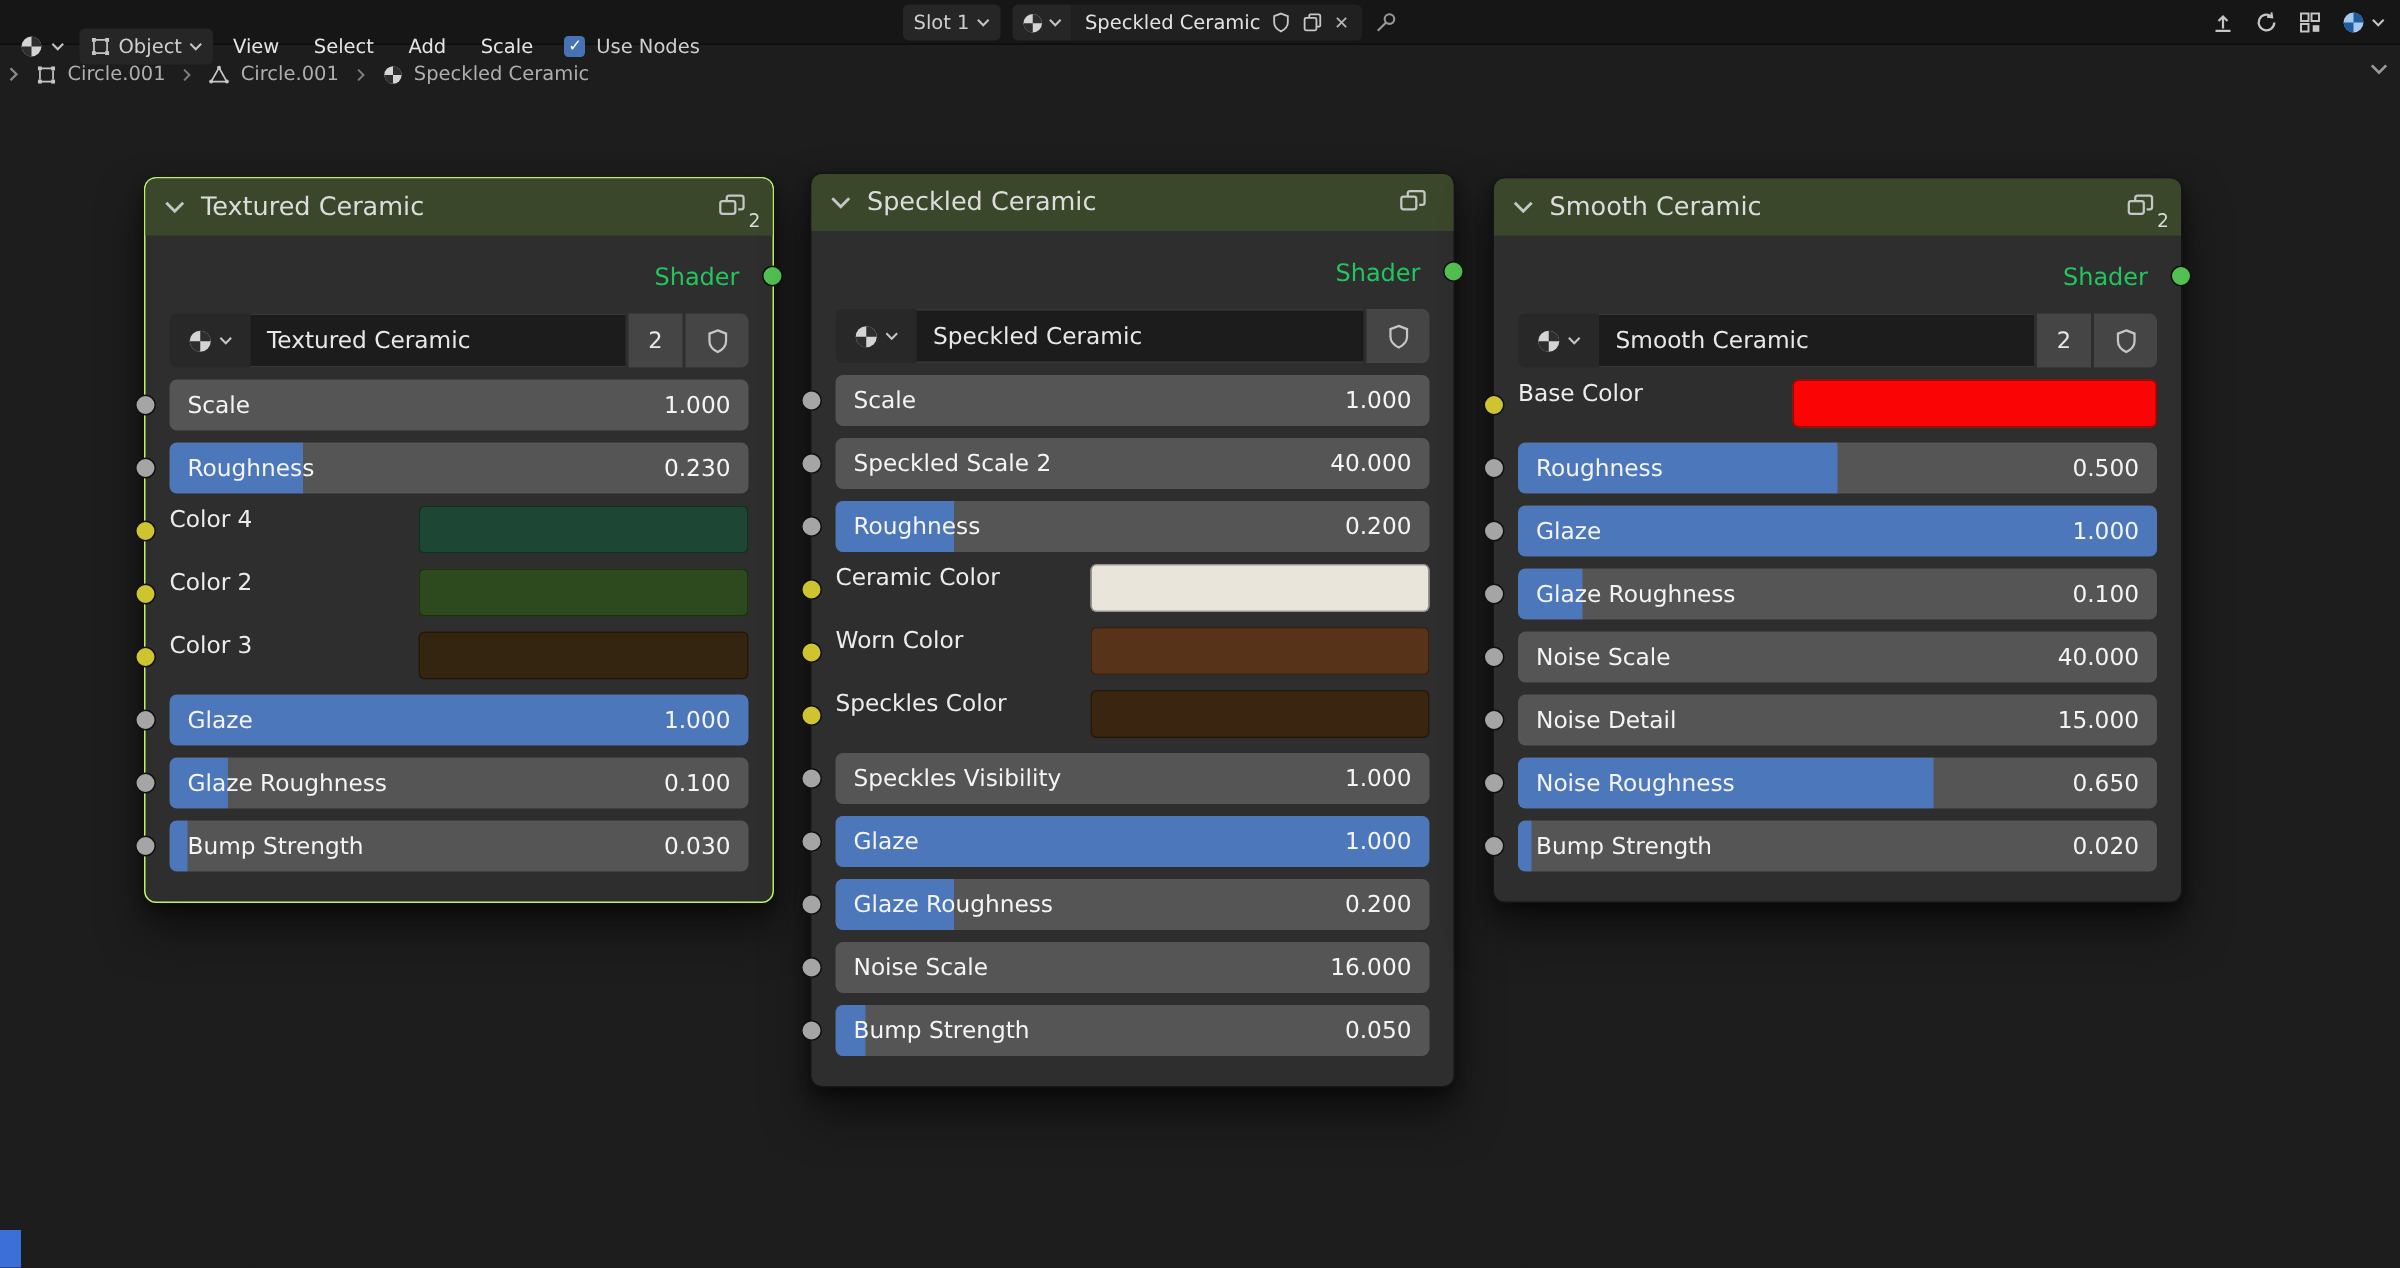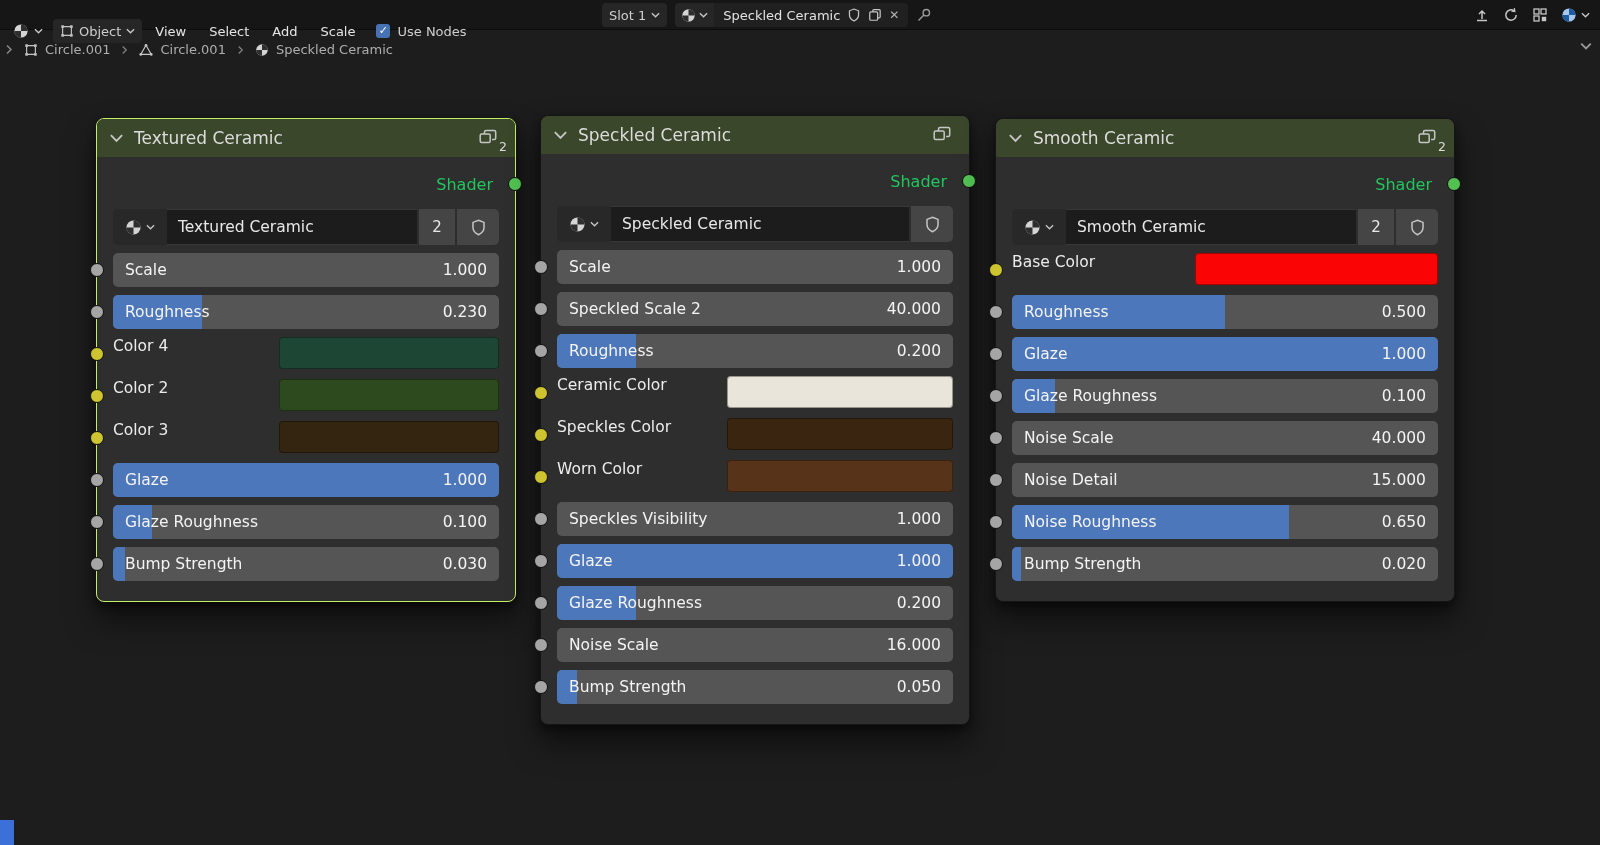--- a/index.html
+++ b/index.html
@@ -409,27 +409,27 @@
             <span class="wvalue">0.200</span>
           </div>
         </div>
         <div class="row">
           <span class="socket yellow"></span>
           <span class="clabel">Ceramic Color</span>
           <span class="swatch" style="background: rgb(233, 229, 218);"></span>
         </div>
         <div class="row">
           <span class="socket yellow"></span>
+          <span class="clabel">Worn Color</span>
+          <span class="swatch" style="background: rgb(87, 52, 25);"></span>
+        </div>
+        <div class="row">
+          <span class="socket yellow"></span>
           <span class="clabel">Speckles Color</span>
           <span class="swatch" style="background: rgb(58, 37, 17);"></span>
-        </div>
-        <div class="row">
-          <span class="socket yellow"></span>
-          <span class="clabel">Worn Color</span>
-          <span class="swatch" style="background: rgb(87, 52, 25);"></span>
         </div>
         <div class="row">
           <span class="socket gray"></span>
           <div class="widget">
             <span class="wlabel">Speckles Visibility</span>
             <span class="wvalue">1.000</span>
           </div>
         </div>
         <div class="row">
           <span class="socket gray"></span>

